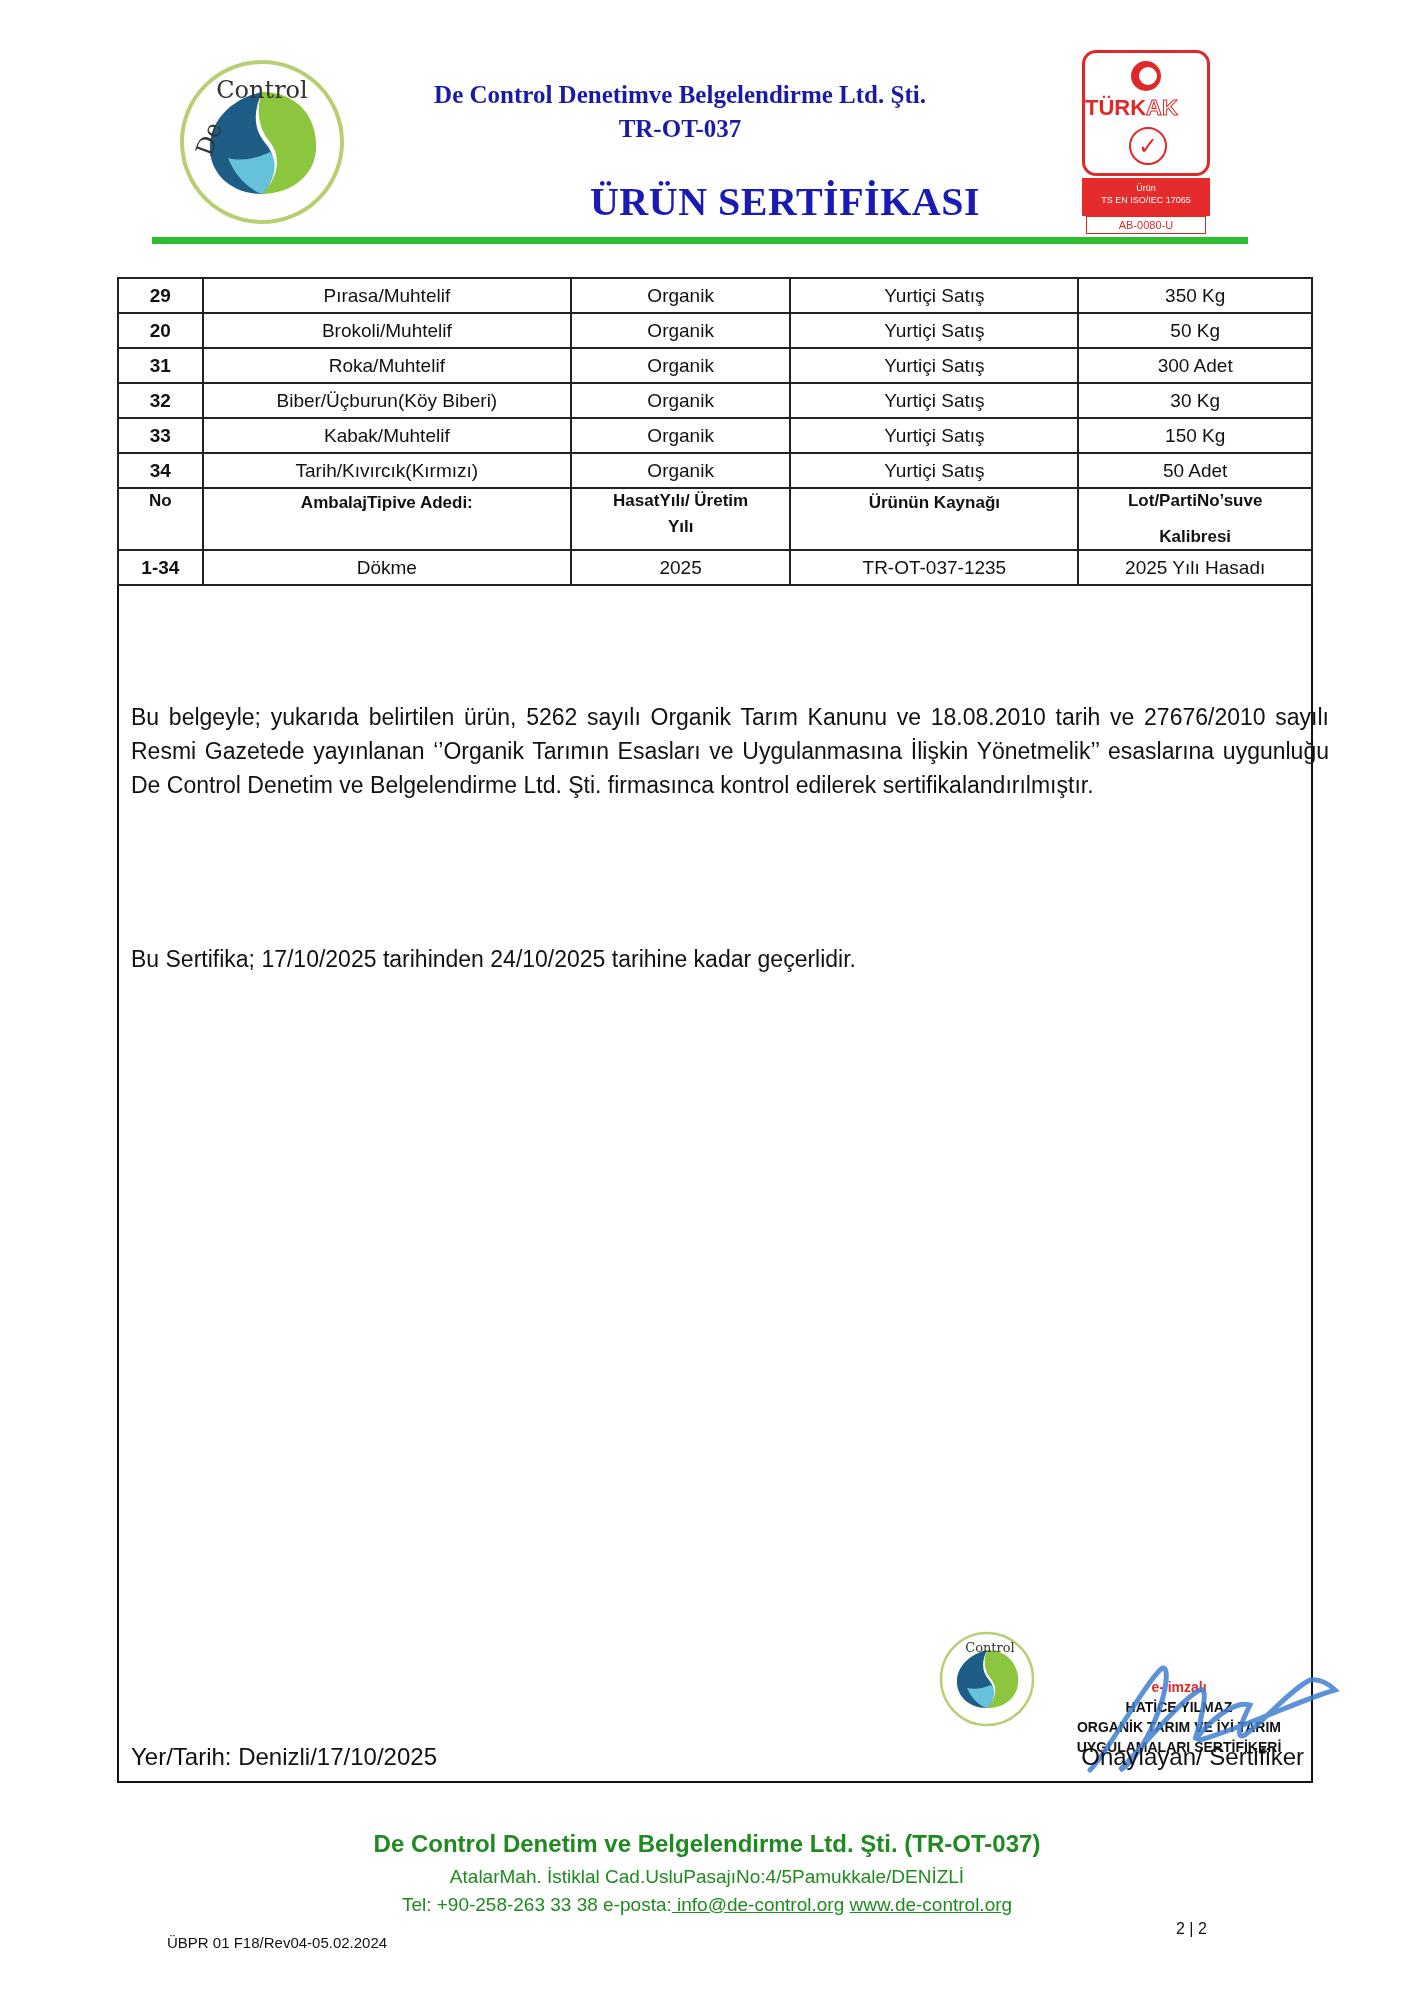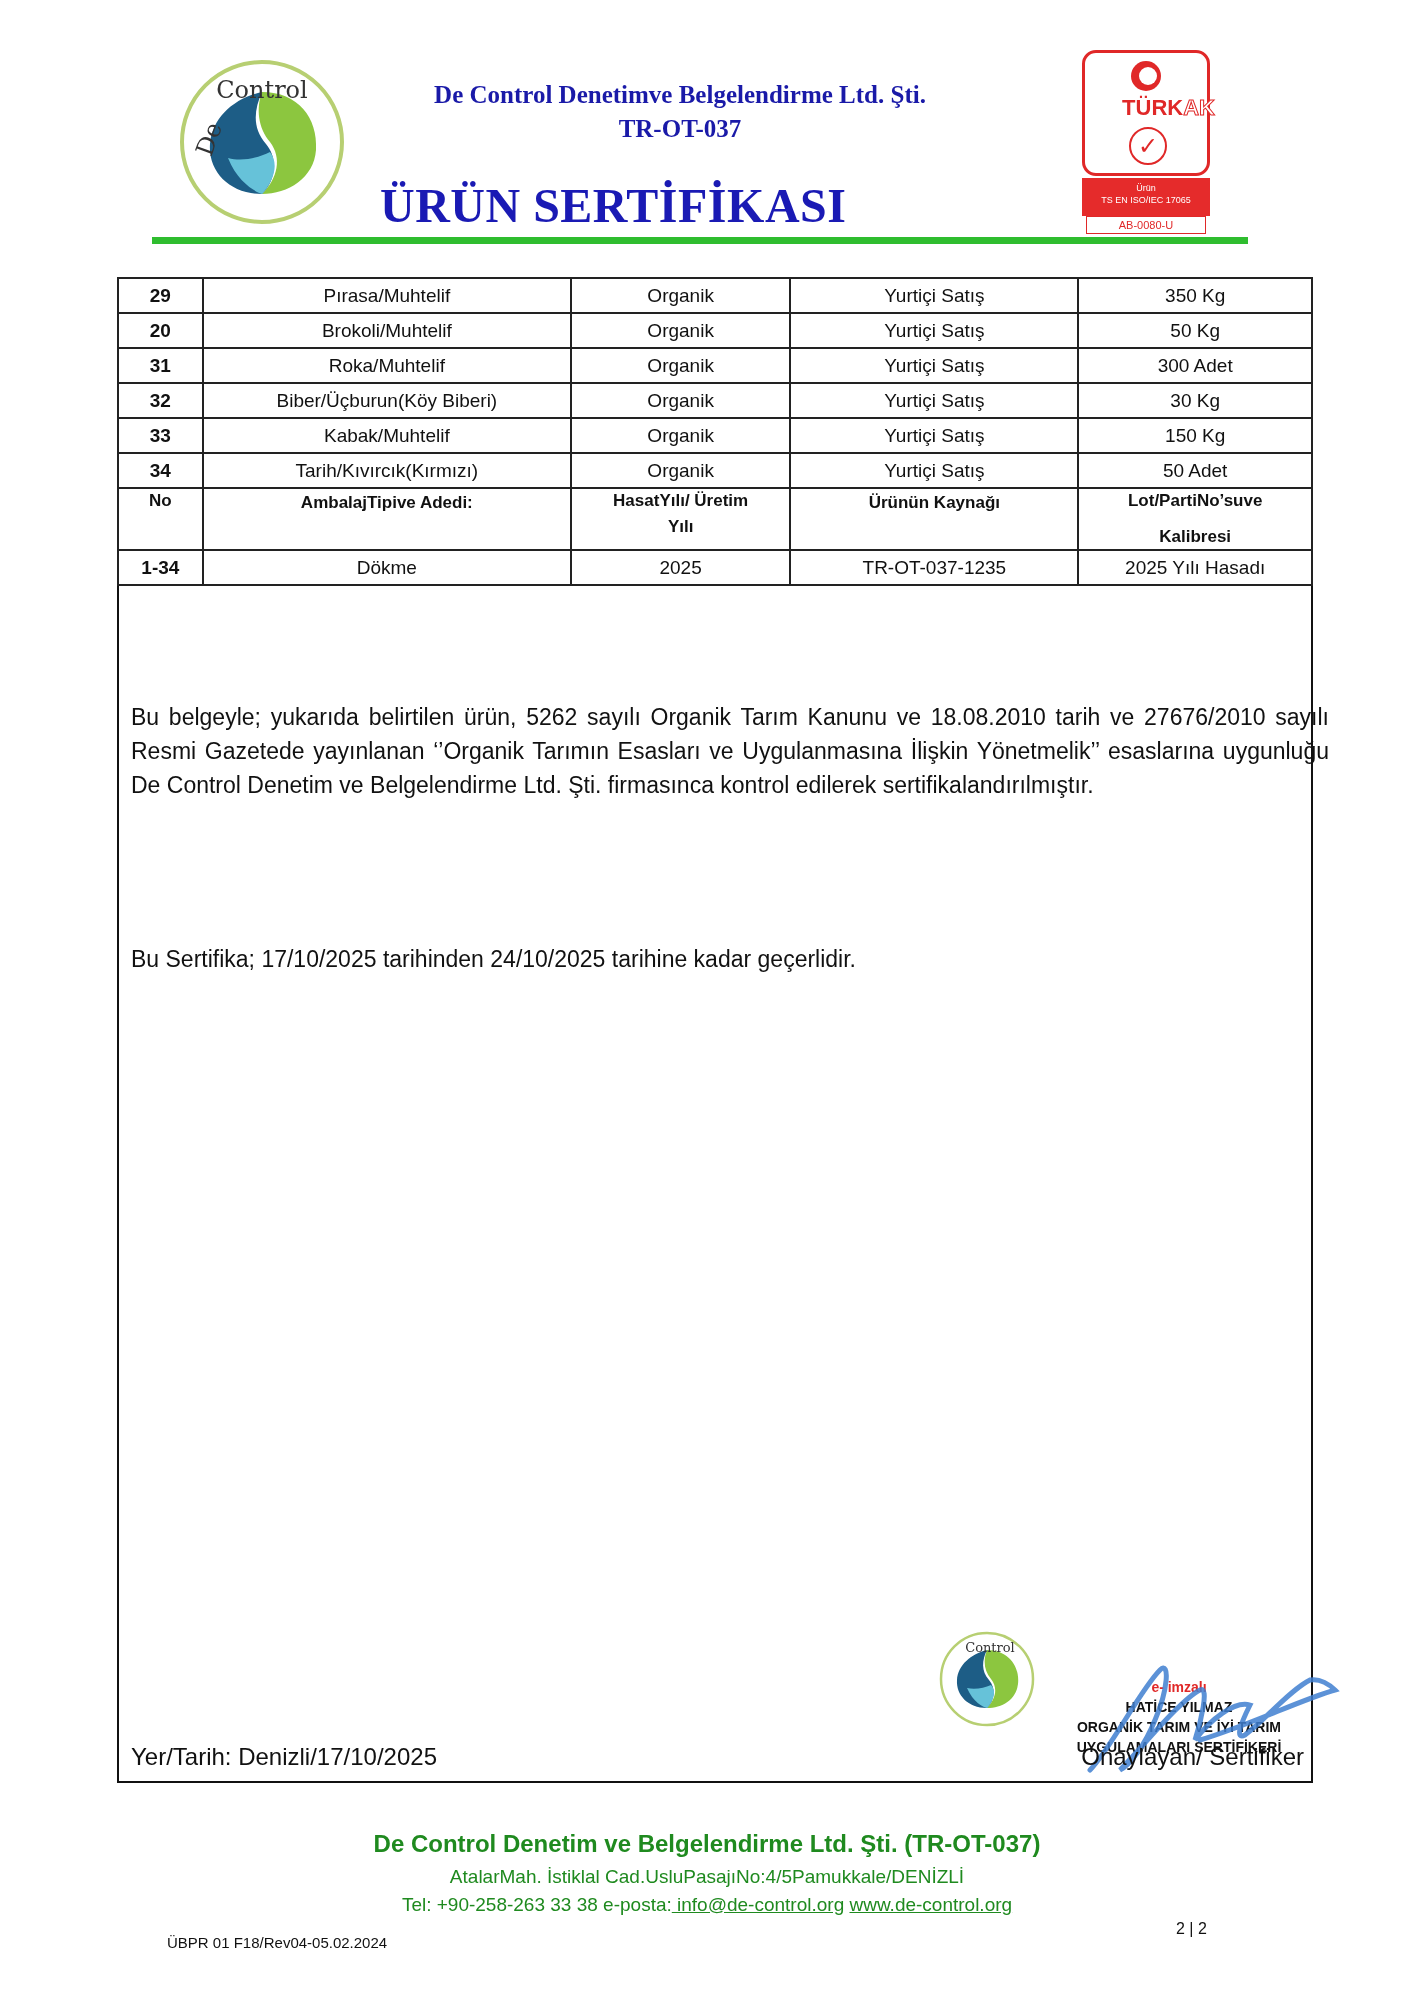--- a/index.html
+++ b/index.html
@@ -3,29 +3,29 @@
 <meta charset="utf-8">
 <style>
   html, body { margin: 0; padding: 0; background: #ffffff; }
   body { width: 1414px; height: 2000px; position: relative; overflow: hidden;
          font-family: "Liberation Sans", "DejaVu Sans", sans-serif; color: #111; }
 
   .logo-left { position: absolute; left: 178px; top: 58px; width: 168px; height: 168px; }
   .header-title { position: absolute; left: 380px; top: 78px; width: 600px; text-align: center;
          color: #1a1aa8; font-family: "Liberation Serif", "DejaVu Serif", serif; font-weight: bold;
          font-size: 25px; line-height: 34px; }
-  .header-cert { position: absolute; left: 380px; top: 178px; width: 600px; text-align: left;
+  .header-cert { position: absolute; left: 380px; top: 178px; width: 600px; text-align: right;
          color: #1a1ab4; font-family: "Liberation Serif", "DejaVu Serif", serif; font-weight: bold;
-         font-size: 48px; letter-spacing: 0.5px; }
+         font-size: 40px; letter-spacing: 0.5px; }
   .turkak { position: absolute; left: 1082px; top: 50px; width: 128px; height: 186px; }
   .turkak-box { position: absolute; left: 0; top: 0; width: 122px; height: 120px; border: 3px solid #e02828;
          border-radius: 14px; background: #fff; }
   .turkak-moon { position: absolute; left: 46px; top: 8px; width: 30px; height: 30px; border-radius: 50%; background: #e02828; }
   .turkak-moon::after { content: ""; position: absolute; left: 8px; top: 6px; width: 18px; height: 18px; border-radius: 50%; background: #fff; }
-  .turkak-text { position: absolute; left: 0; top: 42px; width: 122px; text-align: right; font-weight: bold; font-size: 22px; padding-left: 8px; }
+  .turkak-text { position: absolute; left: 0; top: 42px; width: 122px; text-align: left; font-weight: bold; font-size: 22px; }
   .turkak-text .a { color: #e02828; }
   .turkak-text .b { color: #fff; -webkit-text-stroke: 1px #e02828; }
   .turkak-check { position: absolute; left: 44px; top: 74px; width: 34px; height: 34px; border: 2px solid #e02828; border-radius: 50%;
          color: #e02828; font-size: 24px; line-height: 34px; text-align: center; }
   .turkak-band { position: absolute; left: 0; top: 128px; width: 128px; height: 38px; background: #e52b2b; color: #fff;
          font-size: 9px; text-align: center; line-height: 12px; padding-top: 4px; box-sizing: border-box; }
   .turkak-code { position: absolute; left: 4px; top: 166px; width: 118px; height: 16px; border: 1px solid #e02828;
          color: #e02828; font-size: 11px; text-align: center; line-height: 16px; background:#fff; }
 
   .green-rule { position: absolute; left: 152px; top: 237px; width: 1096px; height: 7px; background: #2fbd2f; }

